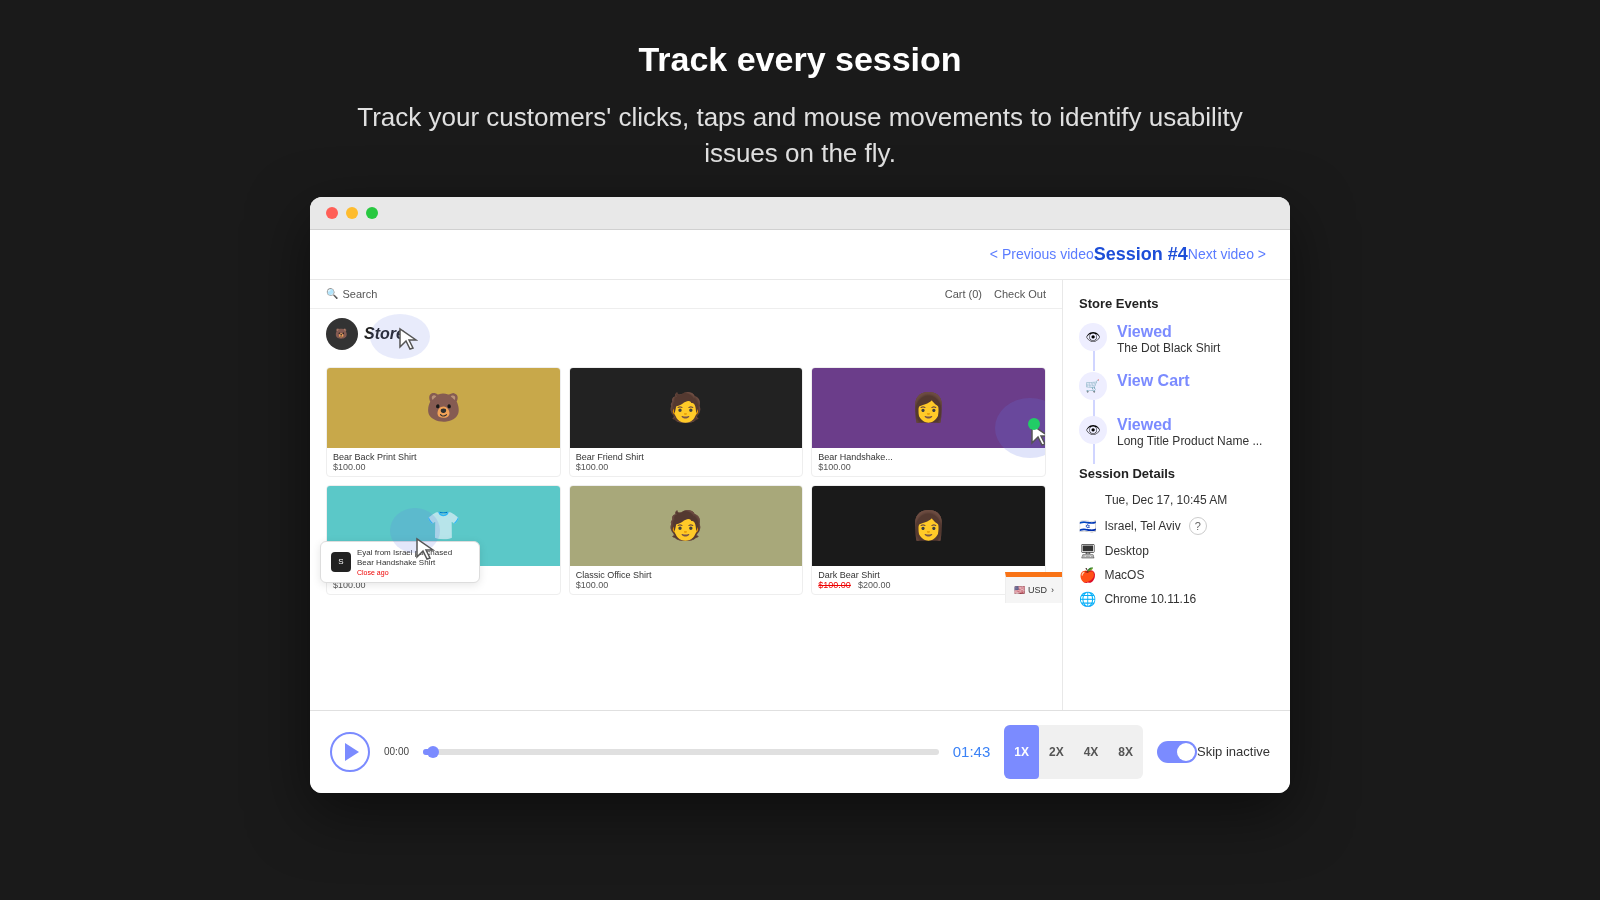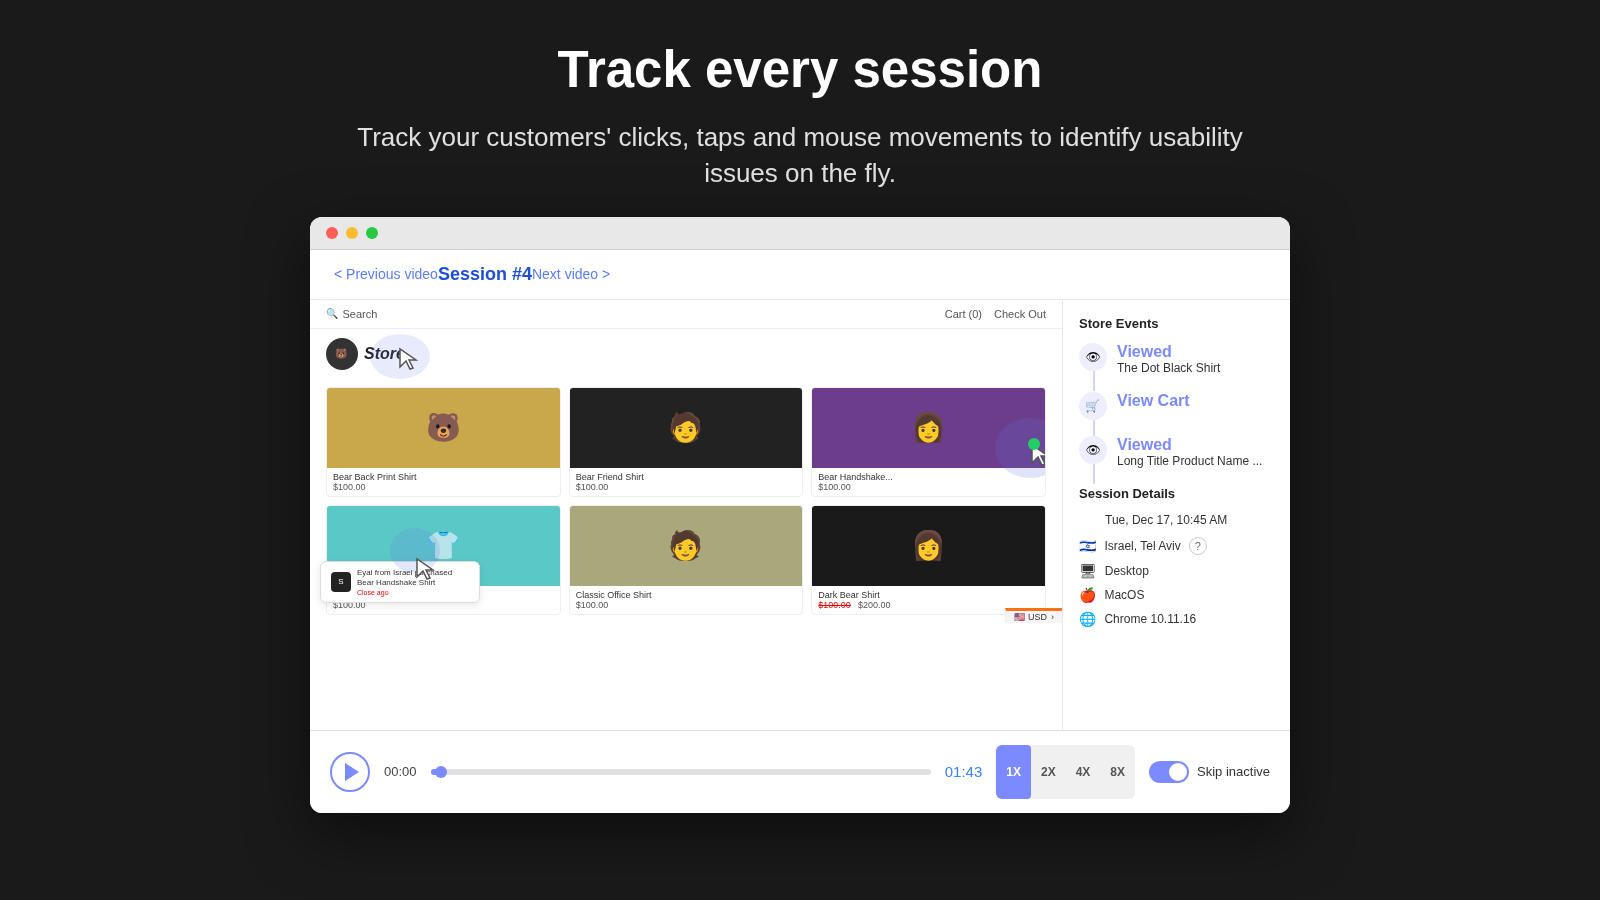--- a/index.html
+++ b/index.html
@@ -9,21 +9,21 @@
       width: 1600px;
       height: 900px;
       overflow: hidden;
       display: flex;
       flex-direction: column;
       align-items: center;
     }
 
     .hero-title {
       color: #ffffff;
-      font-size: 51px;
+      font-size: 34px;
       font-weight: 800;
       margin-top: 40px;
       margin-bottom: 20px;
       text-align: right;
     }
 
     .hero-subtitle {
       color: #e0e0e0;
       font-size: 26px;
       font-weight: 400;
@@ -63,21 +63,21 @@
     .browser-body {
       display: flex;
       flex-direction: column;
     }
 
     .session-nav {
       background: #ffffff;
       padding: 14px 24px;
       display: flex;
       align-items: center;
-      justify-content: flex-start;
+      justify-content: flex-end;
       border-bottom: 1px solid #e8e8e8;
     }
 
     .nav-link {
       color: #5b7cff;
       font-size: 14px;
       font-weight: 500;
       cursor: pointer;
       text-decoration: none;
     }
@@ -340,21 +340,21 @@
     .play-icon {
       width: 0;
       height: 0;
       border-top: 9px solid transparent;
       border-bottom: 9px solid transparent;
       border-left: 14px solid #7b8bff;
       margin-left: 3px;
     }
 
     .time-current {
-      font-size: 13px;
+      font-size: 10px;
       color: #444;
       font-variant-numeric: tabular-nums;
       flex-shrink: 0;
     }
 
     .progress-bar-container {
       flex: 1;
       height: 6px;
       background: #e0e0e0;
       border-radius: 3px;
@@ -403,21 +403,20 @@
 
     .speed-btn.active {
       background: #7b8bff;
       color: white;
       border-radius: 4px;
     }
 
     .skip-toggle {
       display: flex;
       align-items: center;
-      gap: 8px;
     }
 
     .toggle-switch {
       width: 40px;
       height: 22px;
       background: #7b8bff;
       border-radius: 11px;
       position: relative;
       cursor: pointer;
     }
@@ -440,23 +439,23 @@
 
     .store-content-wrapper {
       position: relative;
     }
 
     .currency-bar {
       position: absolute;
       bottom: 0;
       right: 0;
       background: #f5f5f5;
-      border-top: 3px solid #f97316;
+      border-top: 5px solid #f97316;
       border-left: 1px solid #eee;
-      padding: 1px 8px;
+      padding: 8px 8px;
       font-size: 9px;
       color: #333;
       display: flex;
       align-items: center;
       gap: 4px;
     }
 
     .question-icon {
       width: 18px;
       height: 18px;

